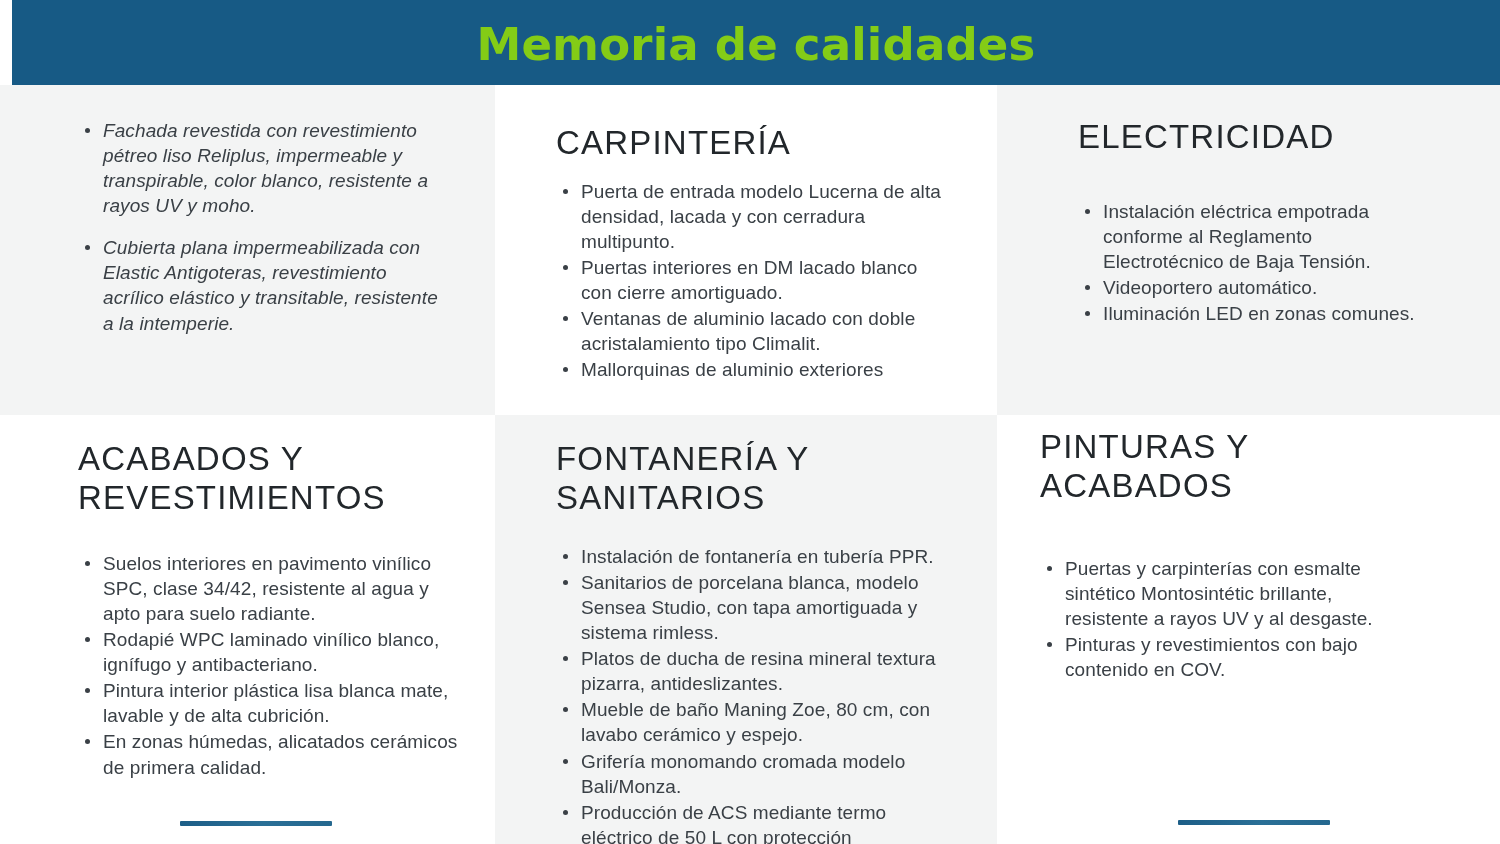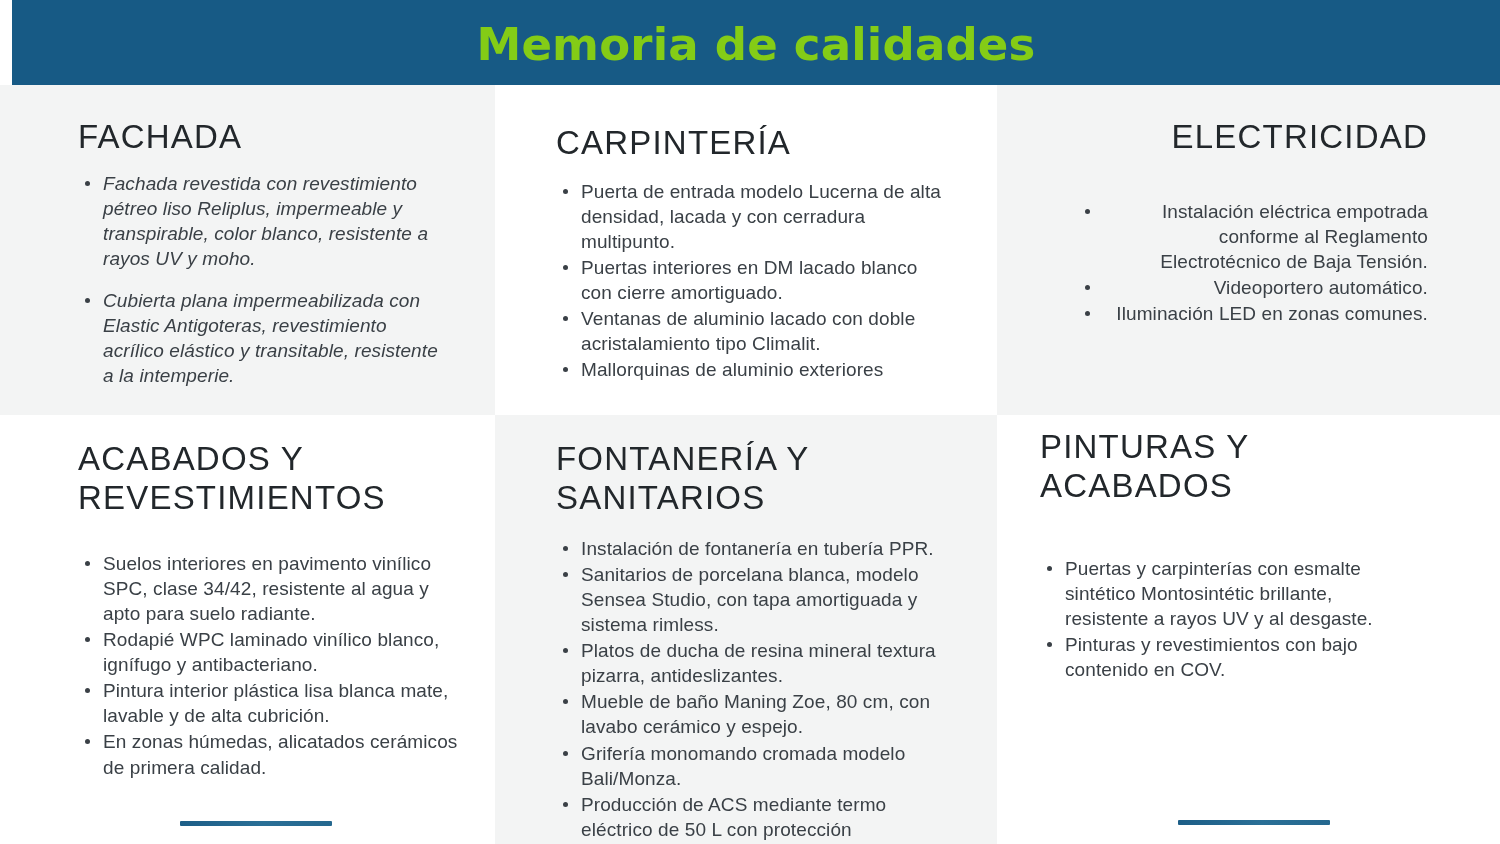--- a/index.html
+++ b/index.html
@@ -104,28 +104,28 @@
   }
   .section ul.spaced li { margin-bottom: 17px; font-style: italic; }
 
   
   #sec-fachada      { left:78px;  top:118px; width:360px; }
   #sec-fachada h2   { margin-bottom: 14px; }
 
   #sec-carpinteria    { left:556px; top:124px; width:390px; }
   #sec-carpinteria h2 { margin-bottom: 16px; }
 
-  #sec-electricidad    { left:1078px;top:118px; width:350px;text-align:right; }
+  #sec-electricidad    { left:1078px;top:118px; width:350px; }
   #sec-electricidad h2 { margin-bottom: 42px; }
 
   #sec-solados      { left:78px;  top:440px; width:390px; }
   #sec-solados h2   { margin-bottom: 33px; }
 
   #sec-fontaneria     { left:556px; top:440px; width:390px; }
-  #sec-fontaneria h2  { margin-bottom: 18px; }
+  #sec-fontaneria h2  { margin-bottom: 26px; }
 
   #sec-pinturas     { left:1040px;top:428px; width:370px; }
   #sec-pinturas h2  { margin-bottom: 50px; }
 
   
   .accent-bar {
     position: absolute;
     height: 5px;
     background: linear-gradient(90deg, #1d5e87 0%, #2a6f96 55%, #25688f 100%);
     border-radius: 1px;
@@ -143,21 +143,20 @@
   <div class="panel tint" id="panel-electricidad" style="left:997px; top:85px;  width:503px; height:330px;"></div>
   <div class="panel plain" id="panel-solados" style="left:0px;   top:415px; width:495px; height:429px;"></div>
   <div class="panel tint" id="panel-fontaneria" style="left:495px; top:415px; width:502px; height:429px;"></div>
   <div class="panel plain" id="panel-pinturas" style="left:997px; top:415px; width:503px; height:429px;"></div>
 
   <div id="title-banner">
     <div id="title-text">Memoria de calidades</div>
   </div>
 
   <div class="section" id="sec-fachada">
-    <h2>FACHADA</h2>
     <ul class="spaced">
       <li>Fachada revestida con revestimiento pétreo liso Reliplus, impermeable y transpirable, color blanco, resistente a rayos UV y moho.</li>
       <li>Cubierta plana impermeabilizada con Elastic Antigoteras, revestimiento acrílico elástico y transitable, resistente a la intemperie.</li>
     </ul>
   </div>
 
   <div class="section" id="sec-carpinteria">
     <h2>CARPINTERÍA</h2>
     <ul>
       <li>Puerta de entrada modelo Lucerna de alta densidad, lacada y con cerradura multipunto.</li>

